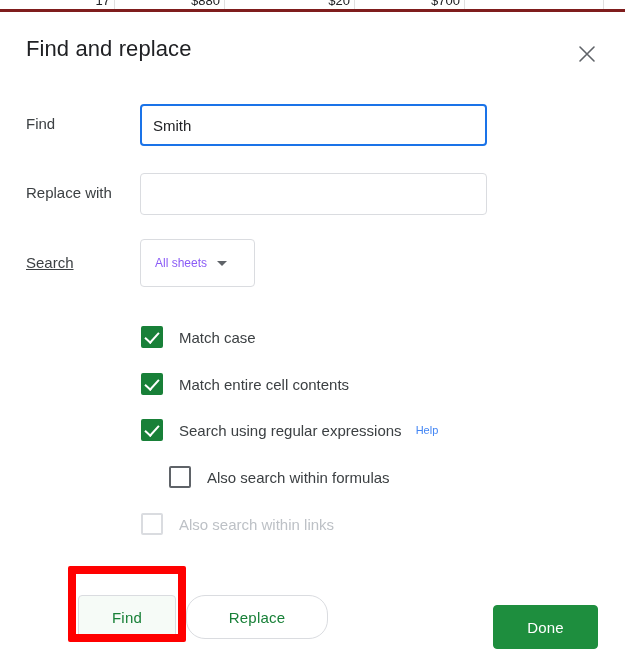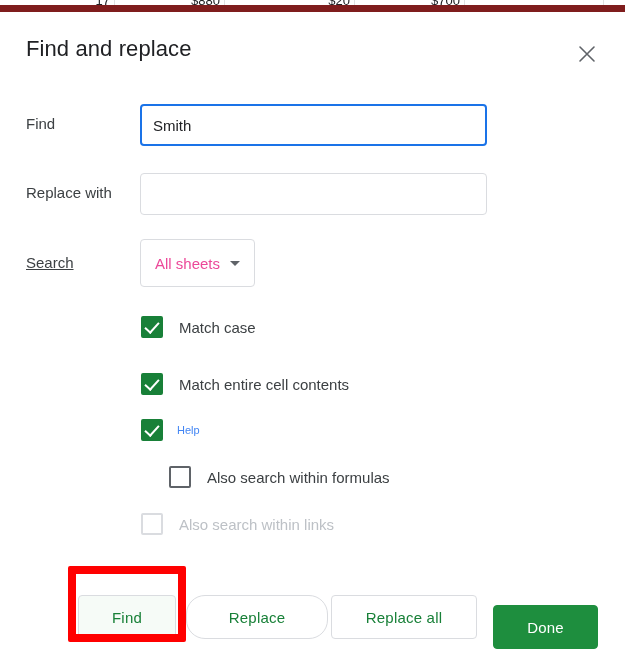--- a/index.html
+++ b/index.html
@@ -18,21 +18,21 @@
     color: #3c4043;
     -webkit-font-smoothing: antialiased;
   }
 
   
   #sheet-sliver {
     position: absolute;
     left: 0; top: 0;
     width: 625px; height: 12px;
     background: #ffffff;
-    border-bottom: 7px solid #7f1d1d;
+    border-bottom: 3px solid #7f1d1d;
     overflow: hidden;
   }
   #sheet-sliver .cell {
     position: absolute;
     top: -9px;
     height: 20px;
     font-size: 13px;
     color: #202124;
     border-right: 1px solid #e0e0e0;
     text-align: right;
@@ -123,22 +123,22 @@
     border: 1px solid #dadce0;
     border-radius: 4px;
     background: #ffffff;
     display: flex;
     align-items: center;
     padding: 0 12px 0 14px;
     cursor: pointer;
     gap: 10px;
   }
   #scope-dropdown .dd-value {
-    font-size: 15px;
-    color: #ec4899;
+    font-size: 12px;
+    color: #8b5cf6;
     white-space: nowrap;
   }
   .caret {
     width: 0; height: 0;
     border-left: 5px solid transparent;
     border-right: 5px solid transparent;
     border-top: 5px solid #5f6368;
   }
 
   
@@ -187,21 +187,21 @@
 
   .help-link {
     margin-left: 14px;
     font-size: 11px;
     color: #4285f4;
     text-decoration: none;
     cursor: pointer;
     white-space: nowrap;
   }
 
-  #cb-match-case        { top: 303px; }
+  #cb-match-case        { top: 313px; }
   #cb-entire-cell       { top: 360px; }
   #cb-regex             { top: 406px; }
   #cb-formulas          { top: 453px; padding-left: 28px; }
   #cb-links             { top: 500px; align-items: center; }
 
   
   .btn {
     position: absolute;
     top: 583px;
     height: 44px;
@@ -285,35 +285,35 @@
     <span class="cb-label">Match case</span>
   </div>
 
   <div class="cb-row" id="cb-entire-cell">
     <span class="cb-box checked"></span>
     <span class="cb-label">Match entire cell contents</span>
   </div>
 
   <div class="cb-row" id="cb-regex">
     <span class="cb-box checked"></span>
+    <span class="cb-label">Search using regular expressions</span>
     <a class="help-link">Help</a>
   </div>
 
   <div class="cb-row" id="cb-formulas">
     <span class="cb-box unchecked"></span>
     <span class="cb-label">Also search within formulas</span>
   </div>
 
   <div class="cb-row disabled" id="cb-links">
     <span class="cb-box unchecked dim"></span>
     <span class="cb-label dim">Also search within links</span>
   </div>
 
   <button class="btn btn-outline active" id="btn-find">Find</button>
 
   <button class="btn btn-outline" id="btn-replace">Replace</button>
 
-  <button class="btn btn-outline" id="btn-replace-all">Replace all</button>
 
   <button class="btn btn-filled" id="btn-done">Done</button>
 
   <div id="annotation-highlight"></div>
 </div>
 
 </body></html>

